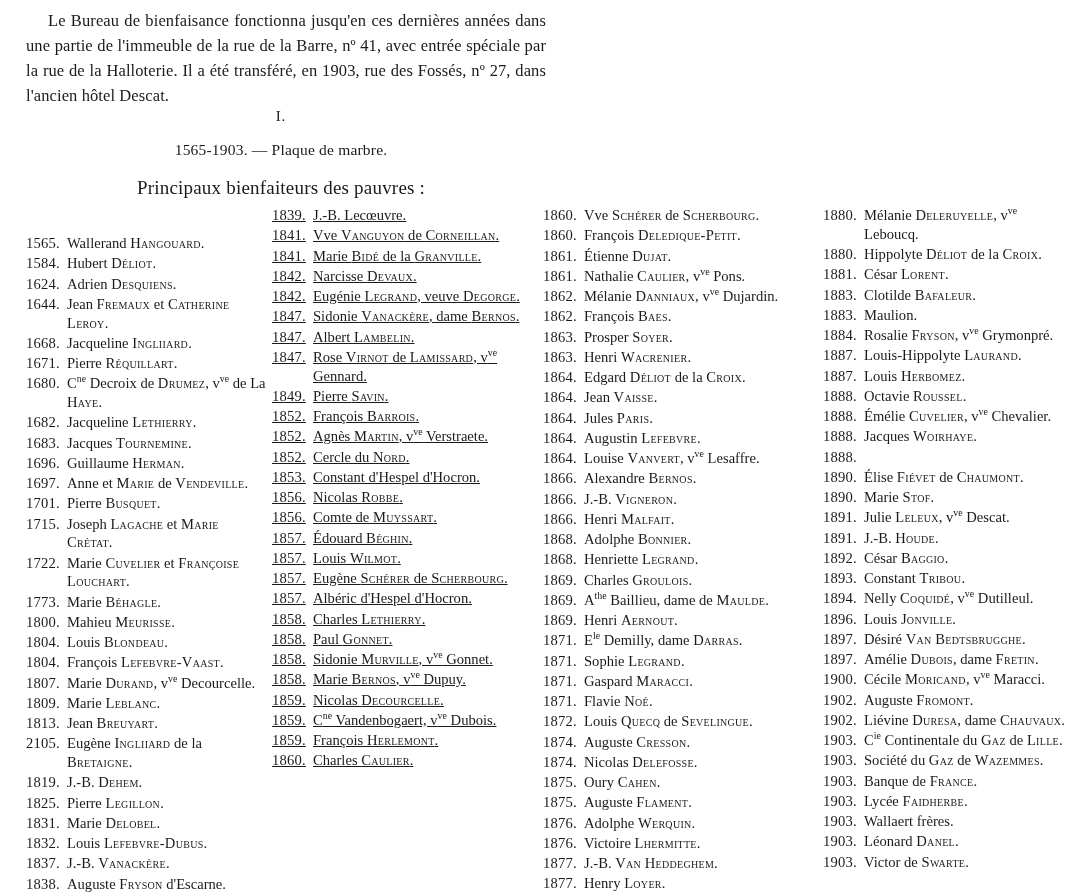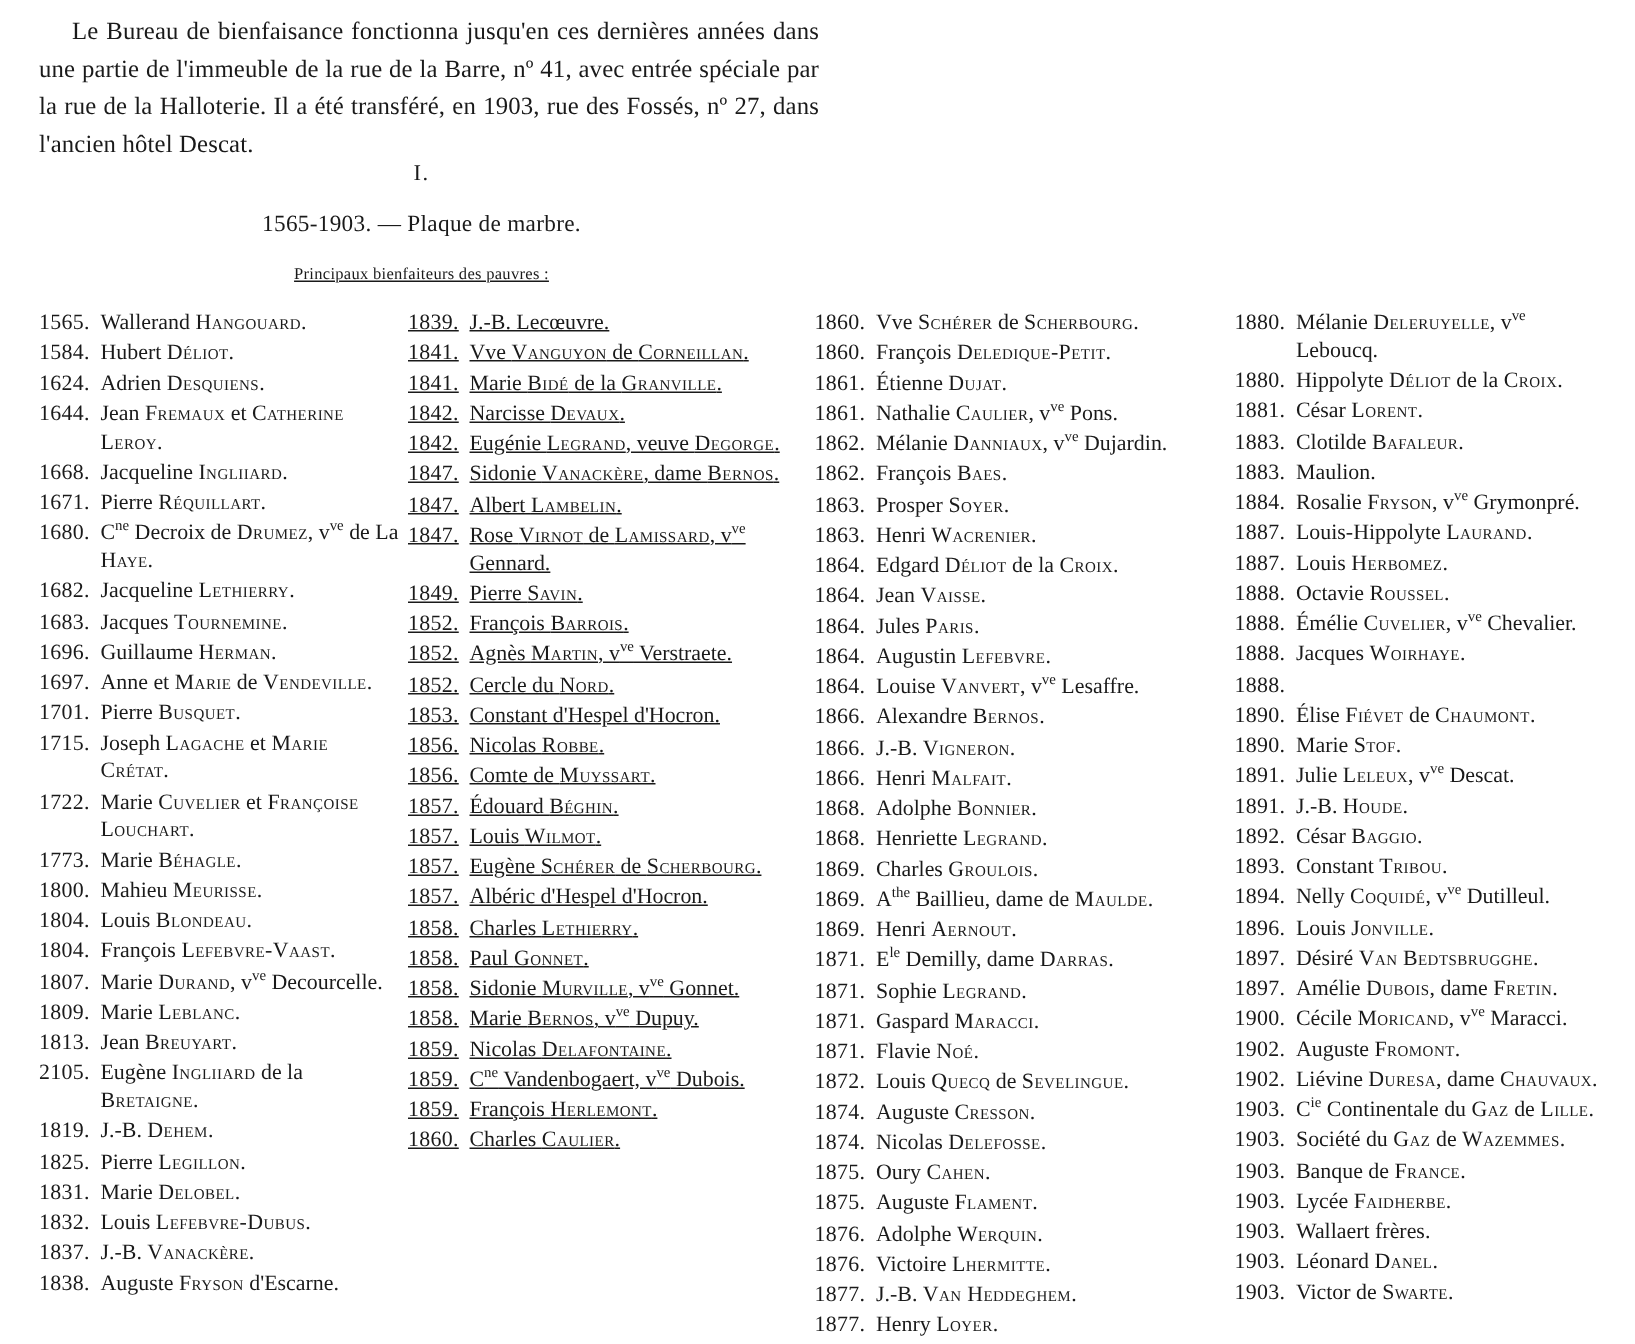--- a/index.html
+++ b/index.html
@@ -50,33 +50,32 @@
     letter-spacing: 1px;
     margin-bottom: 16px;
   }
   .sec-title {
     font-size: 15.5px;
     margin-bottom: 18px;
     letter-spacing: 0.2px;
   }
   .sec-title .ital { }
   .sec-sub {
-    font-size: 11px;
+    font-size: 19px;
     letter-spacing: 0.2px;
-    text-decoration: underline;
   }
 
   
   .col {
     position: absolute;
     top: 206px;
     font-size: 14.6px;
     line-height: 1.285;
   }
-  .col-1 { left: 26px;  width: 240px; }
+  .col-1 { left: 26px;  width: 240px; margin-top: 28px; }
   .col-2 { left: 272px; width: 248px; text-decoration: underline; }
   .col-3 { left: 543px; width: 250px; }
   .col-4 { left: 823px; width: 252px; }
 
   .entry {
     display: flex;
     margin-bottom: 1.5px;
     align-items: baseline;
   }
   .yr {
@@ -319,21 +318,21 @@
       <div class="entry">
         <span class="yr">1858.</span>
         <span class="txt">Sidonie <span class="sc">Murville</span>, v<span class="sup">ve</span> Gonnet.</span>
       </div>
       <div class="entry">
         <span class="yr">1858.</span>
         <span class="txt">Marie <span class="sc">Bernos</span>, v<span class="sup">ve</span> Dupuy.</span>
       </div>
       <div class="entry">
         <span class="yr">1859.</span>
-        <span class="txt">Nicolas <span class="sc">Delafontaine</span>.</span>
+        <span class="txt">Nicolas <span class="sc">Decourcelle</span>.</span>
       </div>
       <div class="entry">
         <span class="yr">1859.</span>
         <span class="txt">C<span class="sup">ne</span> Vandenbogaert, v<span class="sup">ve</span> Dubois.</span>
       </div>
       <div class="entry">
         <span class="yr">1859.</span>
         <span class="txt">François <span class="sc">Herlemont</span>.</span>
       </div>
       <div class="entry">

